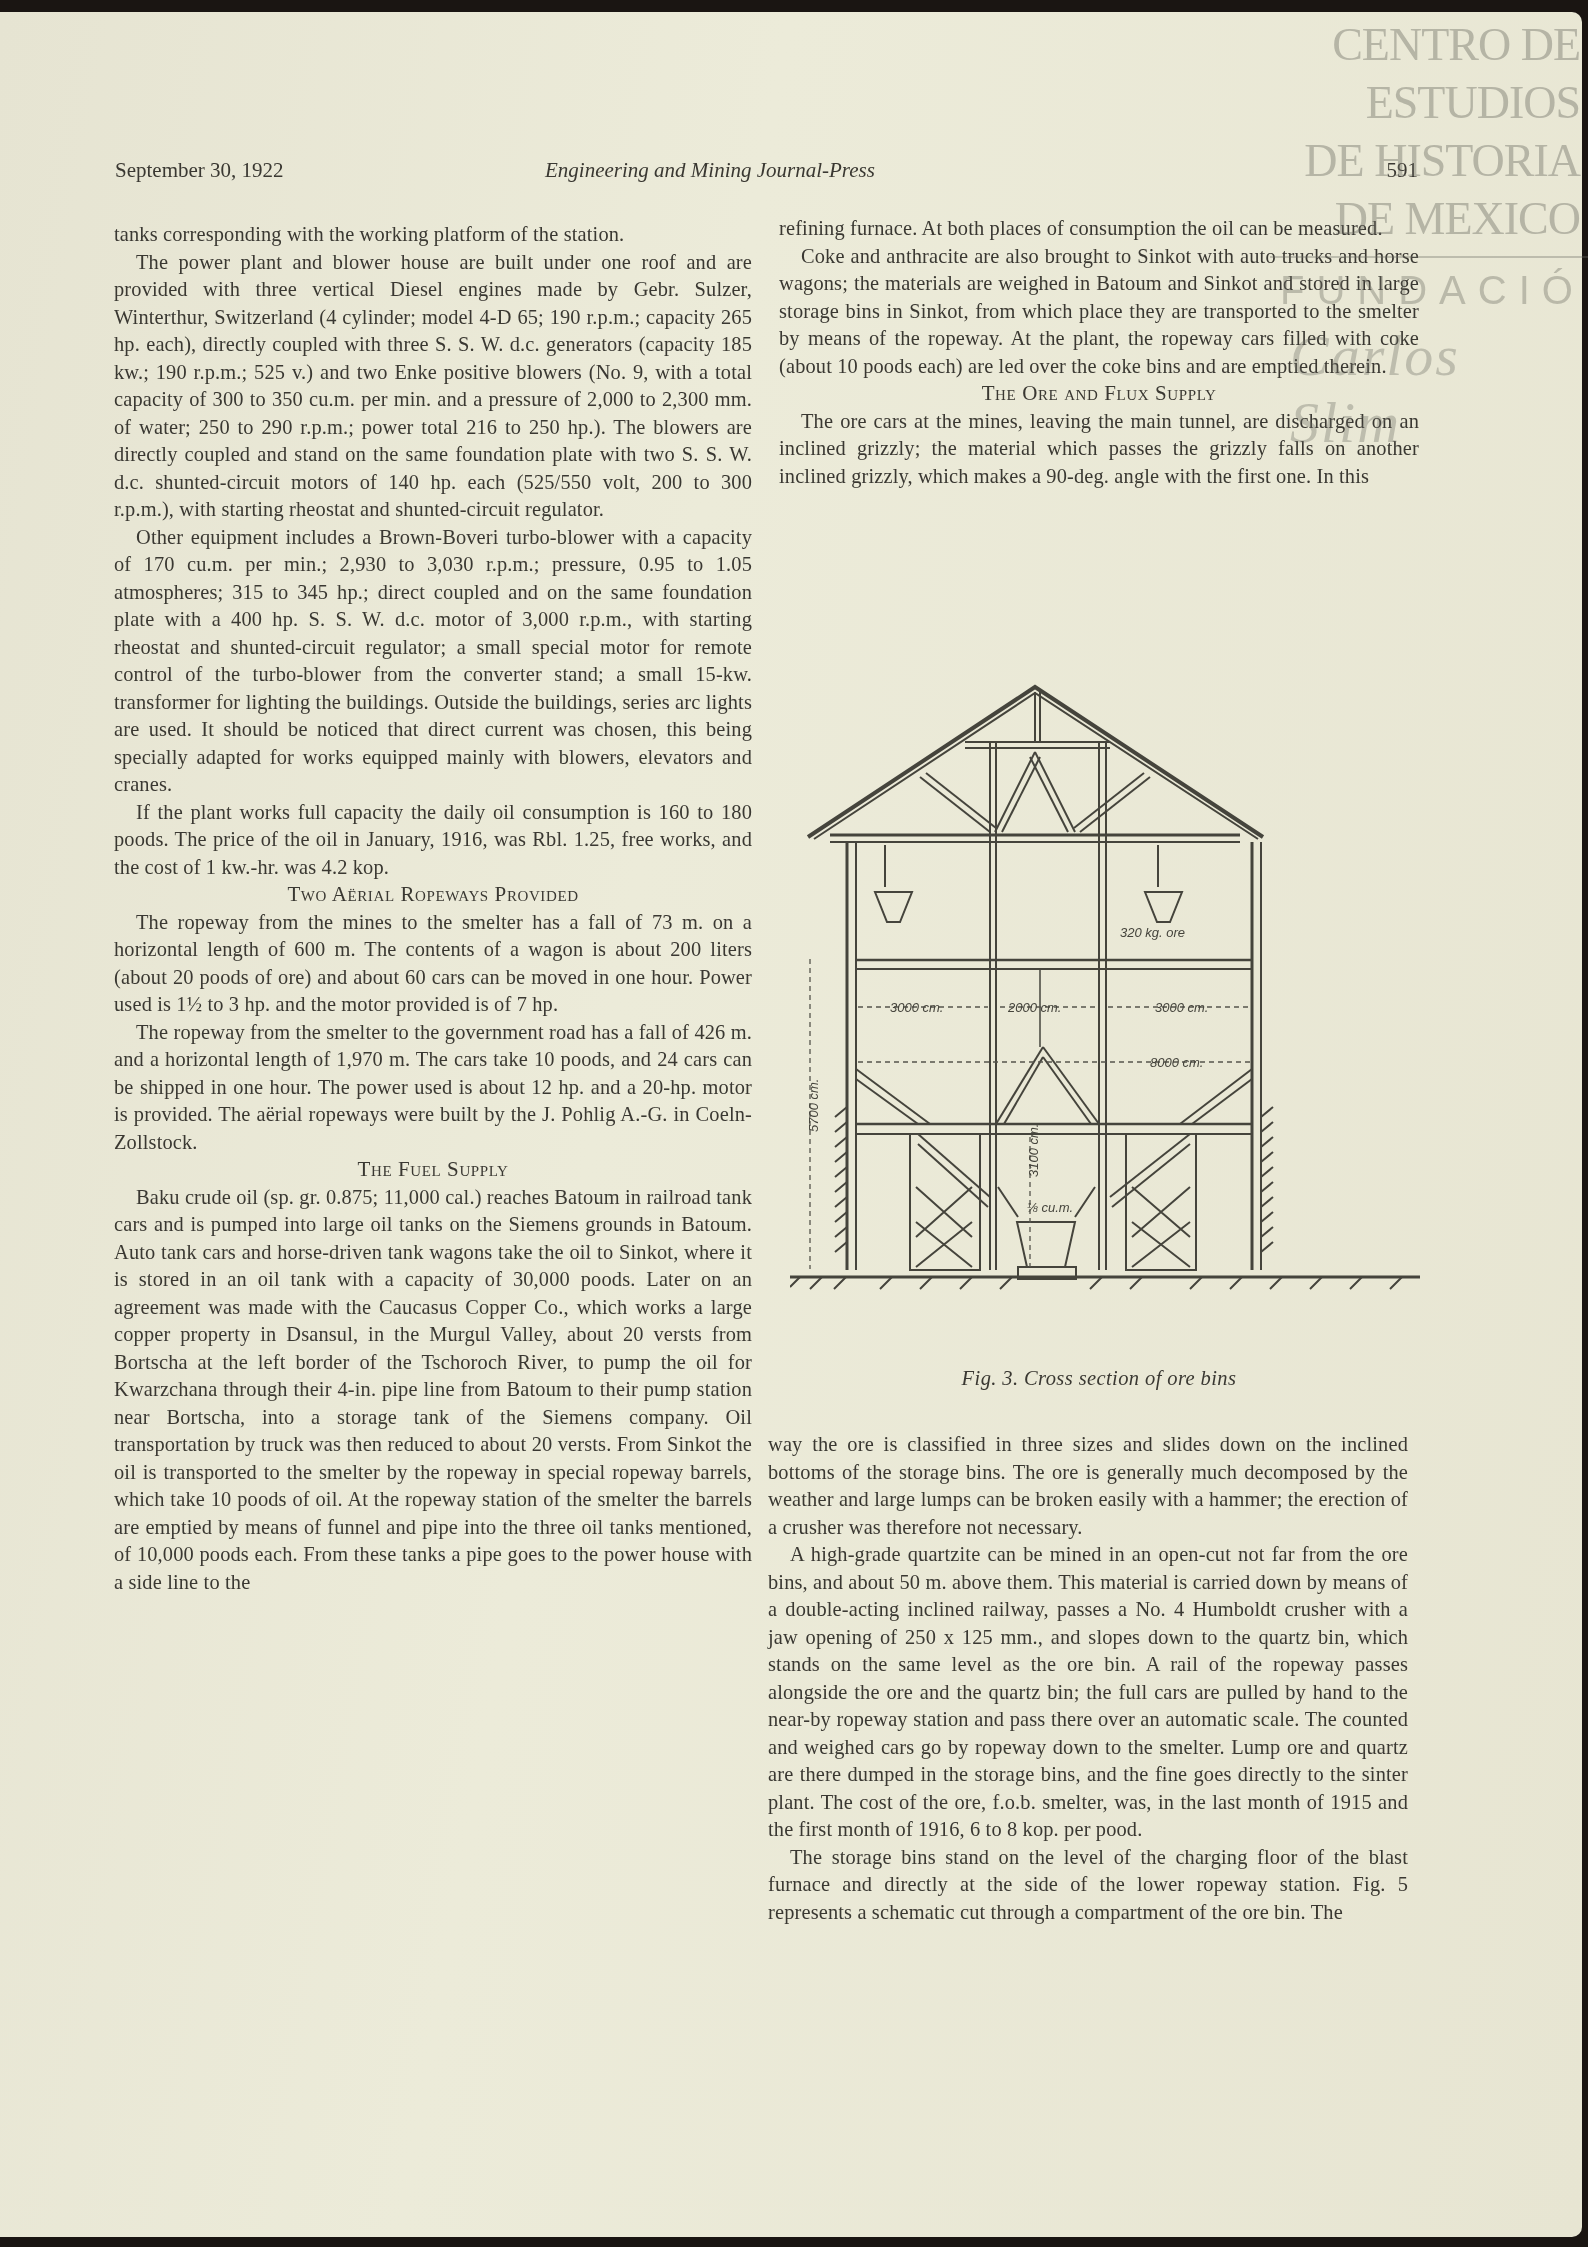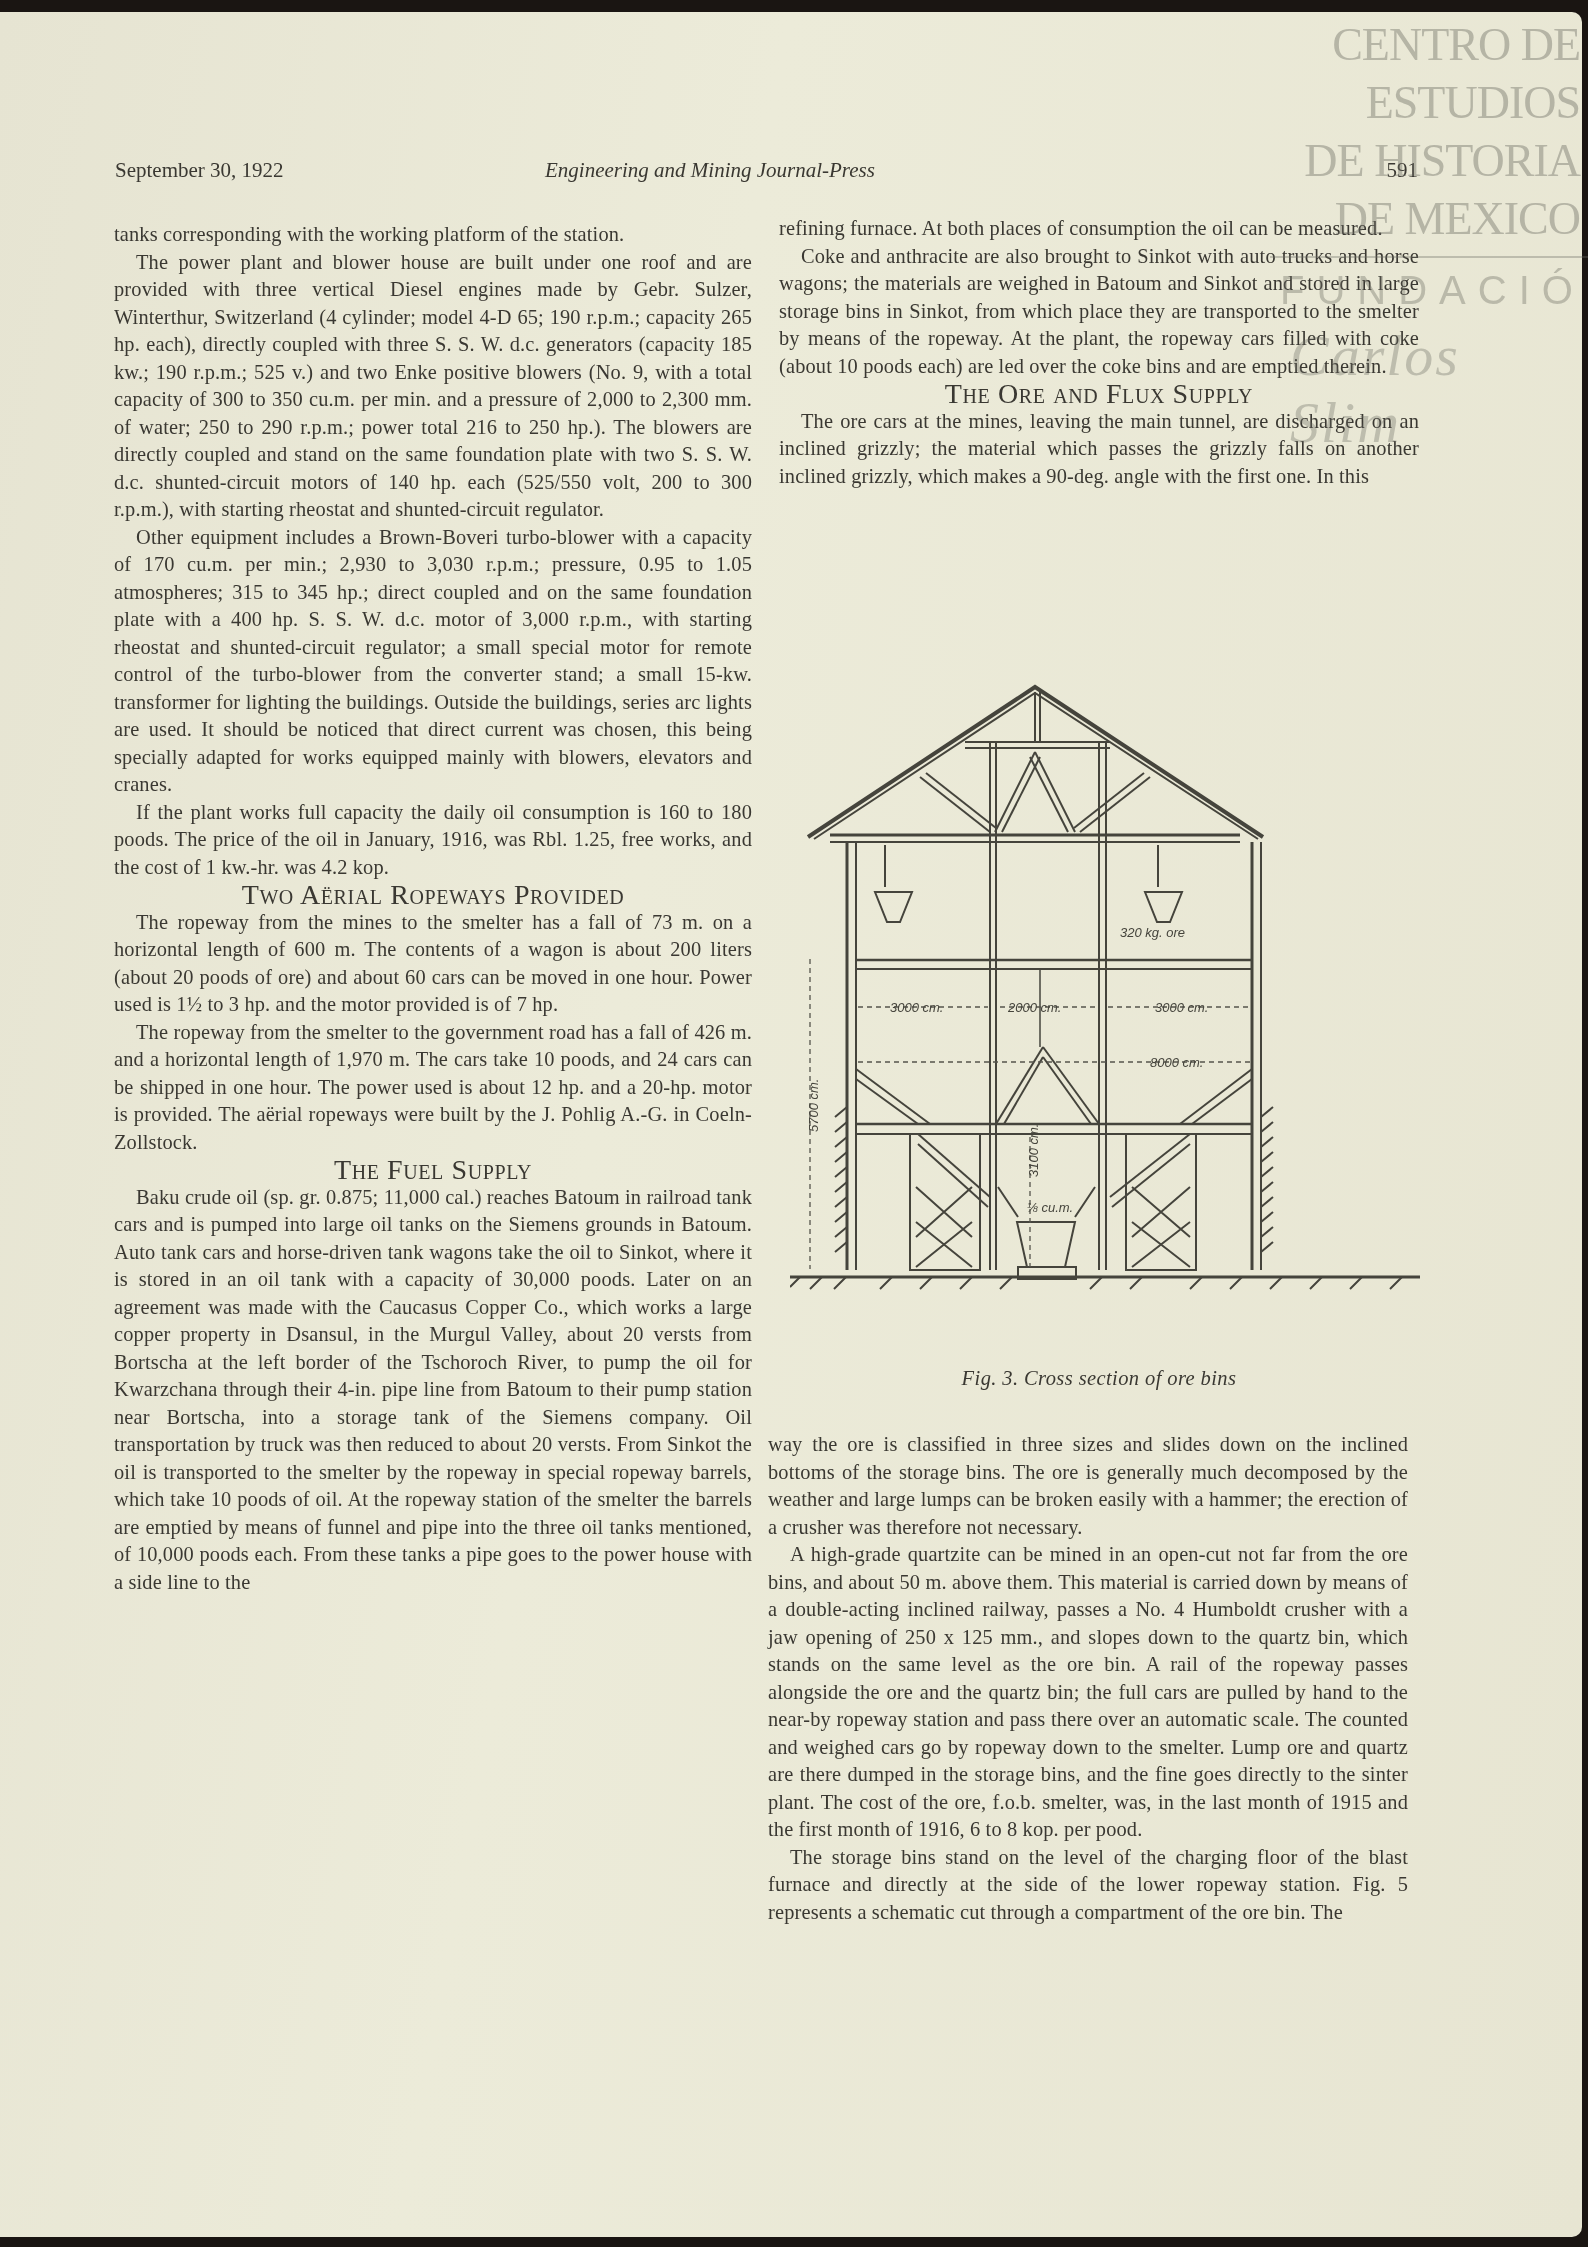--- a/index.html
+++ b/index.html
@@ -25,21 +25,21 @@
   .col {
     position:absolute; font-size:20.4px; line-height:27.5px;
     text-align:justify; letter-spacing:0.15px;
   }
   .col-left { left:114px; top:203px; width:638px;margin-top:6px; }
   .col-right-top { left:779px; top:203px; width:640px; }
   .col-right-bottom { left:743px; top:1419px; width:640px;margin-left:25px; }
   .col p { margin:0; text-indent:22px; }
   .col p.noindent { text-indent:0; }
   .heading {
-    text-align:center; font-variant:small-caps; font-size:28px;
+    text-align:center; font-variant:small-caps; font-size:21px;
     margin:17px 0 10px 0; letter-spacing:0.6px; text-indent:0 !important;
   }
   .figure {
     position:absolute; left:790px; top:665px; width:630px; height:648px;
   }
   .figure svg { width:100%; height:100%; }
   .caption {
     position:absolute; left:779px; top:1355px; width:640px;
     text-align:center; font-style:italic; font-size:20.5px; letter-spacing:0.4px;
   }

